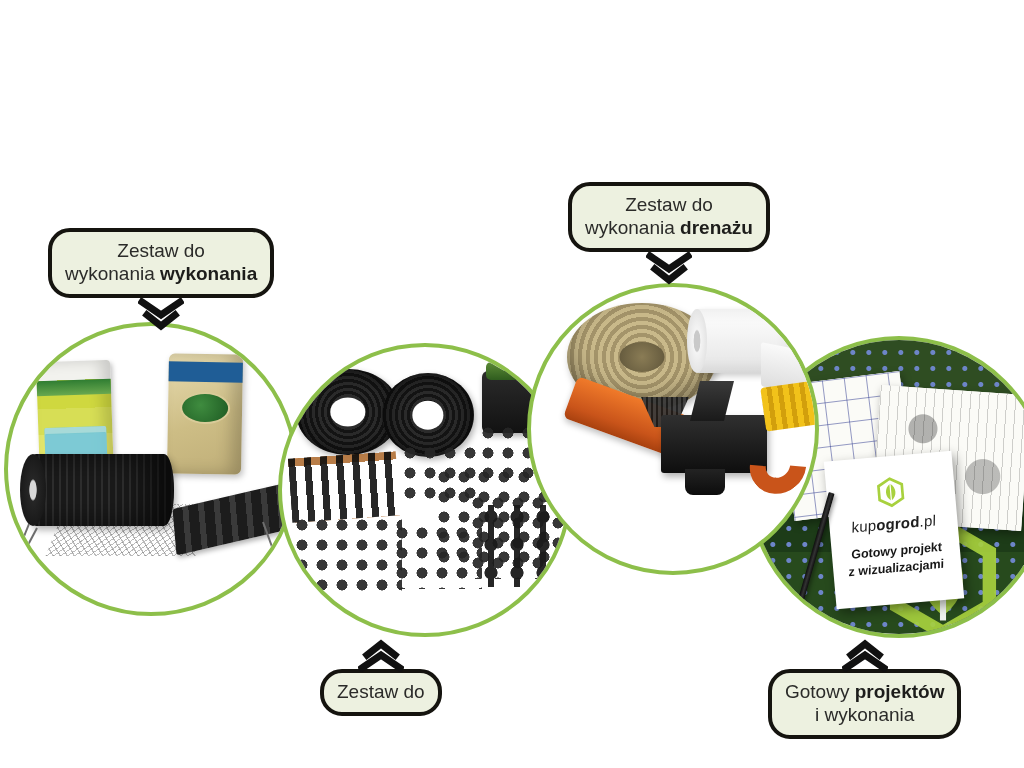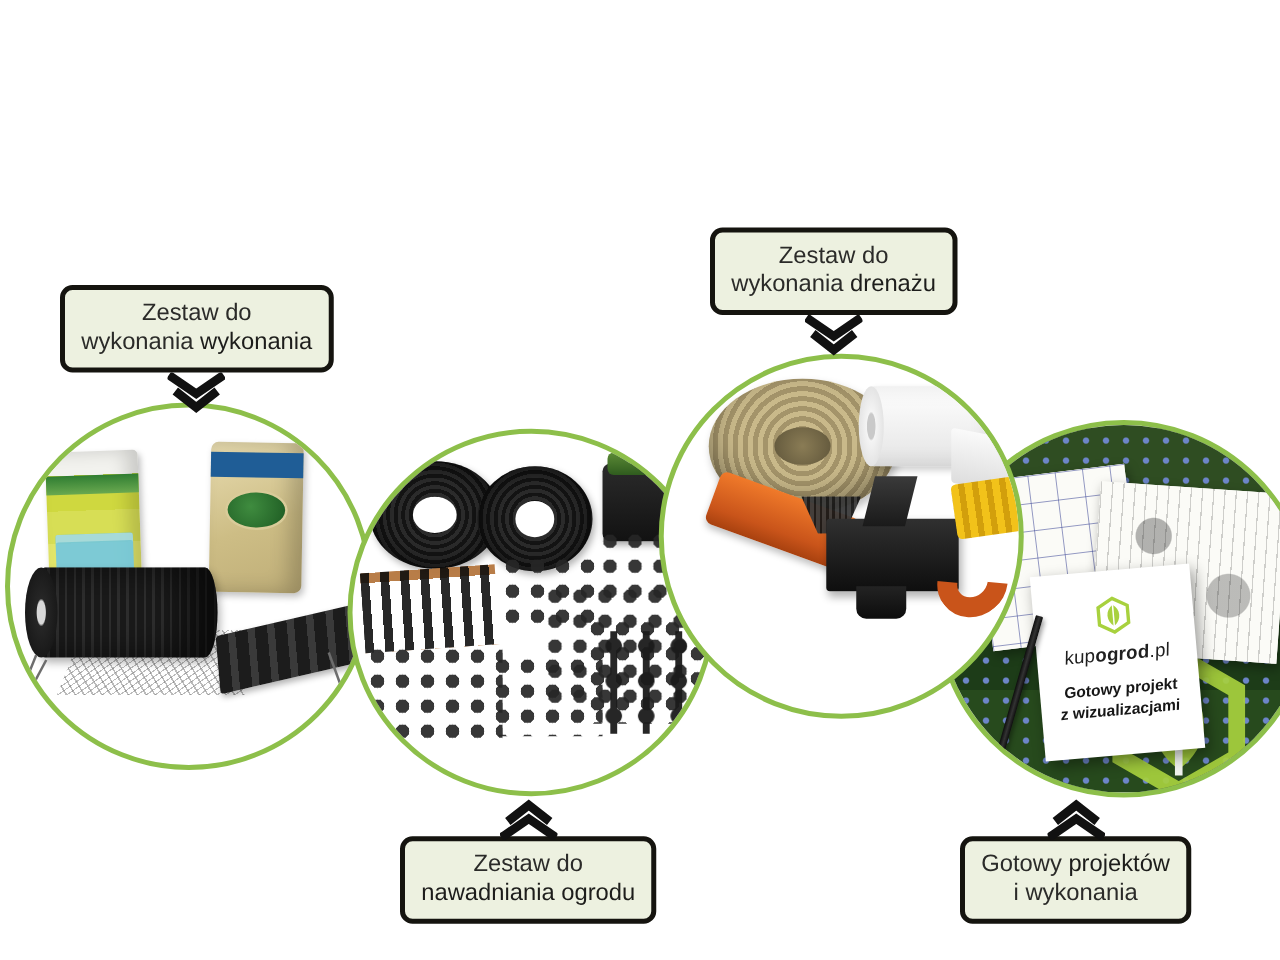--- a/index.html
+++ b/index.html
@@ -46,29 +46,29 @@
   #circle-lawn      { left: 4px;   top: 322px; width: 294px; height: 294px; z-index: 5; }
   #circle-irrigation{ left: 278px; top: 343px; width: 294px; height: 294px; z-index: 6; }
   #circle-drainage  { left: 527px; top: 283px; width: 292px; height: 292px; z-index: 7; }
   #circle-projects  { left: 748px; top: 336px; width: 302px; height: 302px; z-index: 4; }
 
   
   .callout { position: absolute; z-index: 20; }
   .callout-box {
     background: #EDF1E0;
     border: 4px solid #15140f;
-    border-radius: 10px;
+    border-radius: 22px;
     padding: 7px 13px 9px 13px;
     text-align: center;
     line-height: 1.22;
     color: #2b2b29;
     font-size: 19px;
     white-space: nowrap;
   }
-  .callout-box b { font-weight: normal; color: #1d1d1b; }
+  .callout-box b { font-weight: bold; color: #1d1d1b; }
   .chev {
     position: absolute; left: 50%; transform: translateX(-50%);
     width: 46px; height: 34px;
   }
 
   #callout-lawn       { left: 48px;  top: 228px; }
   #callout-lawn .chev { top: 70px; }
   #callout-drainage   { left: 568px; top: 182px; }
   #callout-drainage .chev { top: 70px; }
   #callout-irrigation { left: 320px; top: 669px; }
@@ -435,21 +435,20 @@
     </svg>
   </div>
 
   <div class="callout" id="callout-irrigation">
     <svg class="chev" viewBox="0 0 46 34">
       <path d="M4 30 L23 17 L42 30" fill="none" stroke="#111" stroke-width="7" stroke-linecap="square"></path>
       <path d="M9 17 L23 6 L37 17" fill="none" stroke="#111" stroke-width="7" stroke-linecap="square"></path>
     </svg>
     <div class="callout-box">
       <div>Zestaw do</div>
-      <div><span></span><b>nawadniania ogrodu</b></div>
     </div>
   </div>
 
   <div class="callout" id="callout-projects">
     <svg class="chev" viewBox="0 0 46 34">
       <path d="M4 30 L23 17 L42 30" fill="none" stroke="#111" stroke-width="7" stroke-linecap="square"></path>
       <path d="M9 17 L23 6 L37 17" fill="none" stroke="#111" stroke-width="7" stroke-linecap="square"></path>
     </svg>
     <div class="callout-box">
       <div><span>Gotowy </span><b>projektów</b></div>

